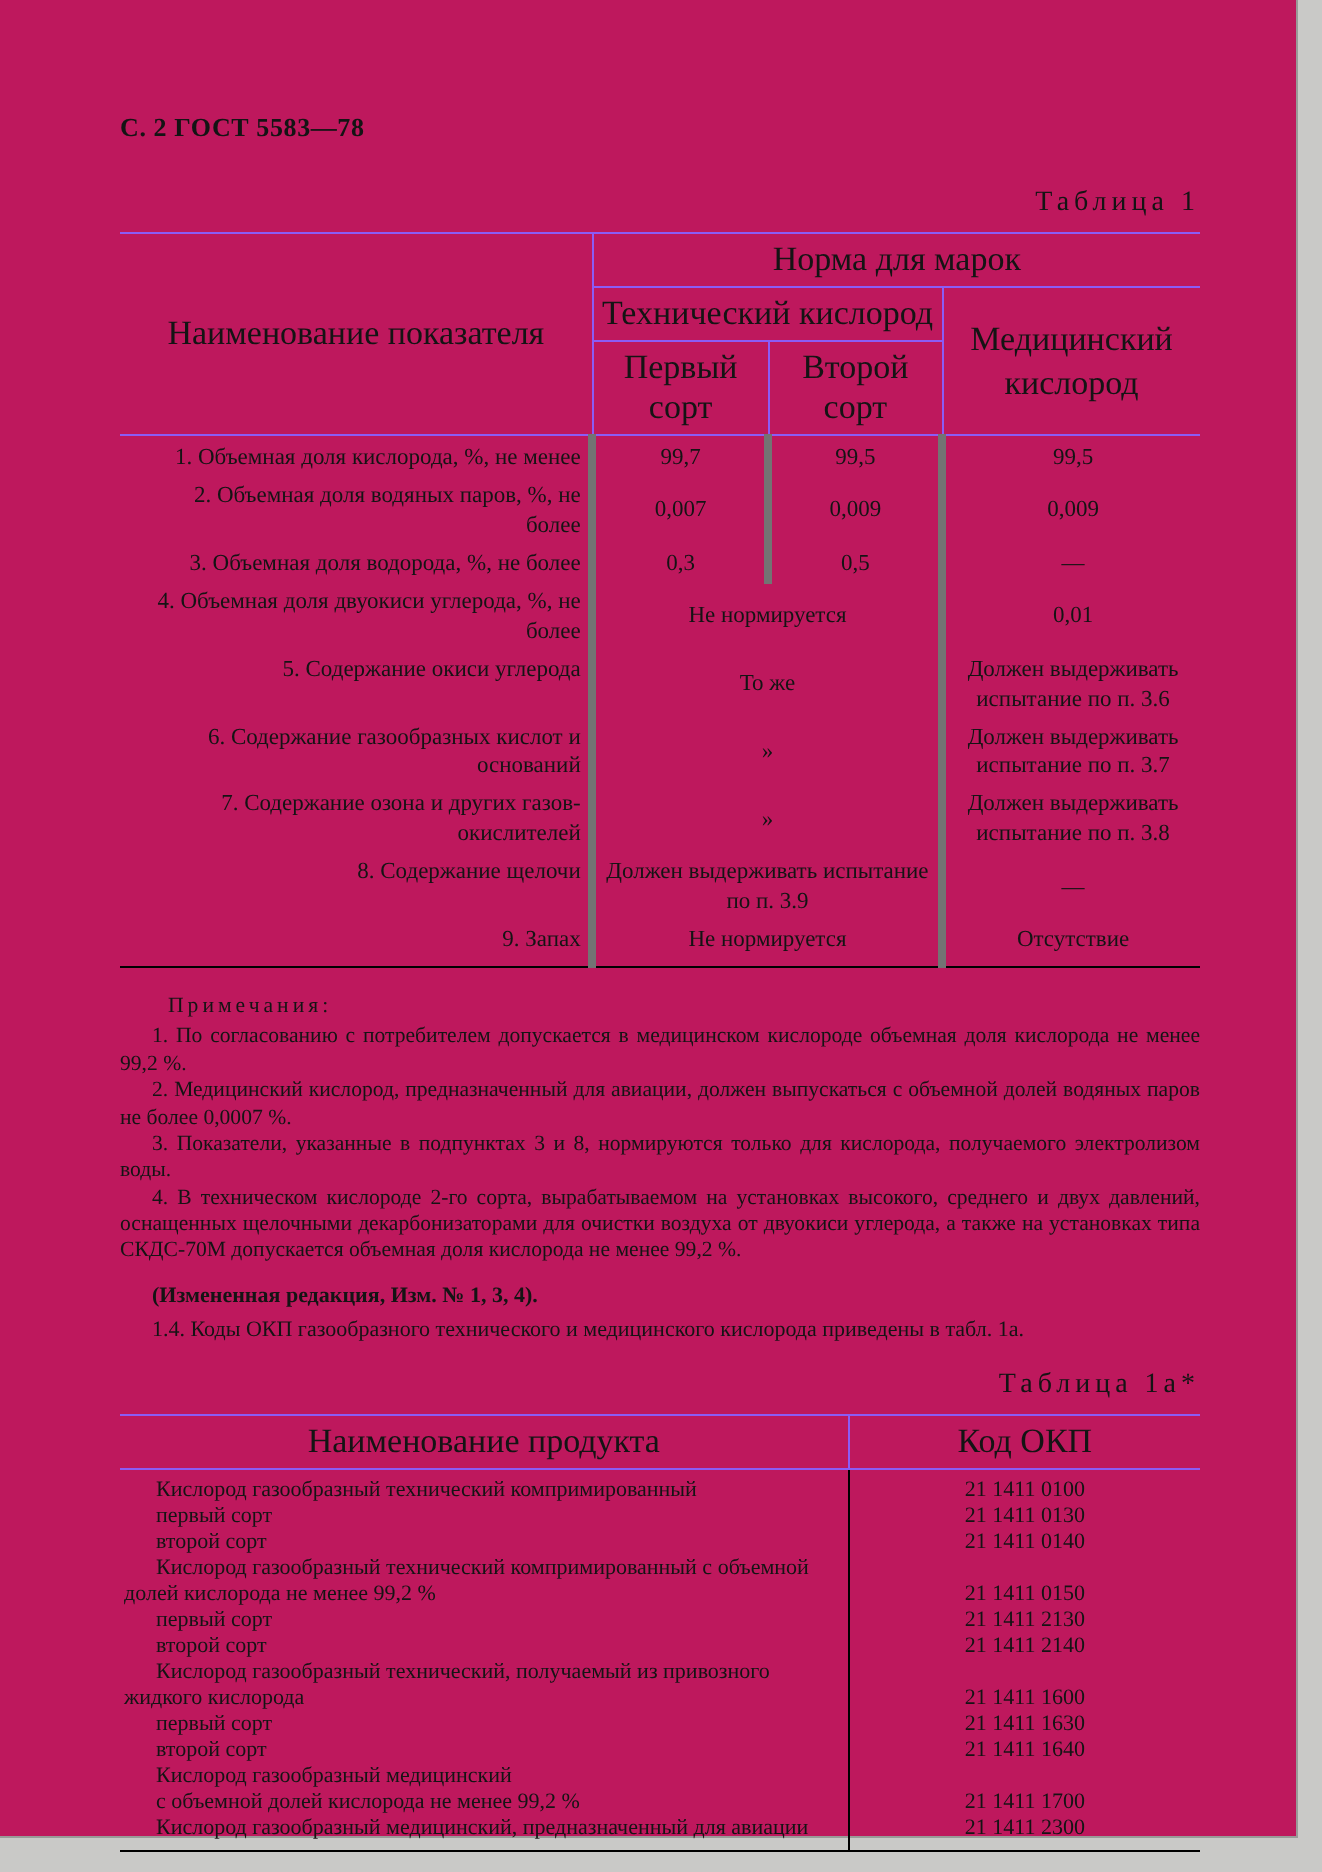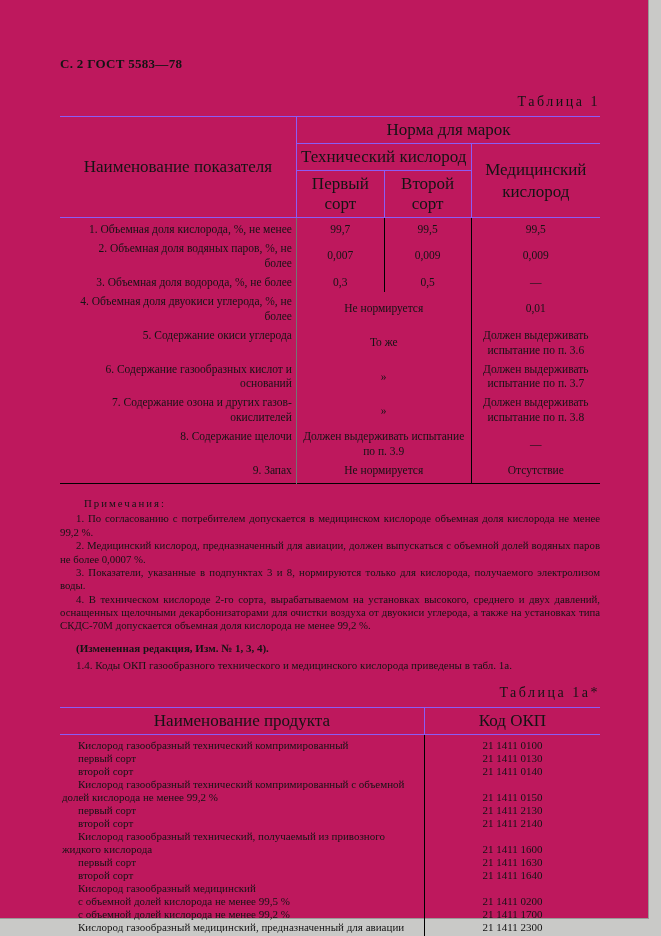--- a/index.html
+++ b/index.html
@@ -49,21 +49,21 @@
   .t1 tbody td { line-height: 1.3; padding: 2px 4px; }
   .t1 td.name-cell {
     vertical-align: top;
     text-align: right;
     padding-left: 2px;
     text-indent: 16px;
   }
   .t1 td.val-cell {
     text-align: center;
     vertical-align: middle;
-    border-left: 1px solid #737373;
+    border-left: 4px solid #737373;
     border-right: 1px solid #000;
   }
   .t1 tbody tr:first-child td { padding-top: 4px; }
   .t1 tbody tr:last-child td { padding-bottom: 5px; }
 
   .notes { margin-top: 13px; font-size: 10.8px; line-height: 1.24; }
   .notes-title { letter-spacing: 2px; margin-left: 24px; margin-bottom: 2px; }
   .note { text-align: justify; text-indent: 16px; }
 
   .para { font-size: 11px; line-height: 1.25; text-align: justify; text-indent: 16px; }
@@ -234,24 +234,20 @@
           </tr>
           <tr>
             <td class="prod-cell sub">второй сорт</td>
             <td class="code-cell">21 1411 1640</td>
           </tr>
           <tr>
             <td class="prod-cell">Кислород газообразный медицинский</td>
             <td class="code-cell"></td>
           </tr>
           <tr>
-            <td class="prod-cell sub">с объемной долей кислорода не менее 99,5 %</td>
-            <td class="code-cell">21 1411 0200</td>
-          </tr>
-          <tr>
             <td class="prod-cell sub">с объемной долей кислорода не менее 99,2 %</td>
             <td class="code-cell">21 1411 1700</td>
           </tr>
           <tr>
             <td class="prod-cell">Кислород газообразный медицинский, предназначенный для авиации</td>
             <td class="code-cell">21 1411 2300</td>
           </tr>
         </tbody>
     </table>
 

